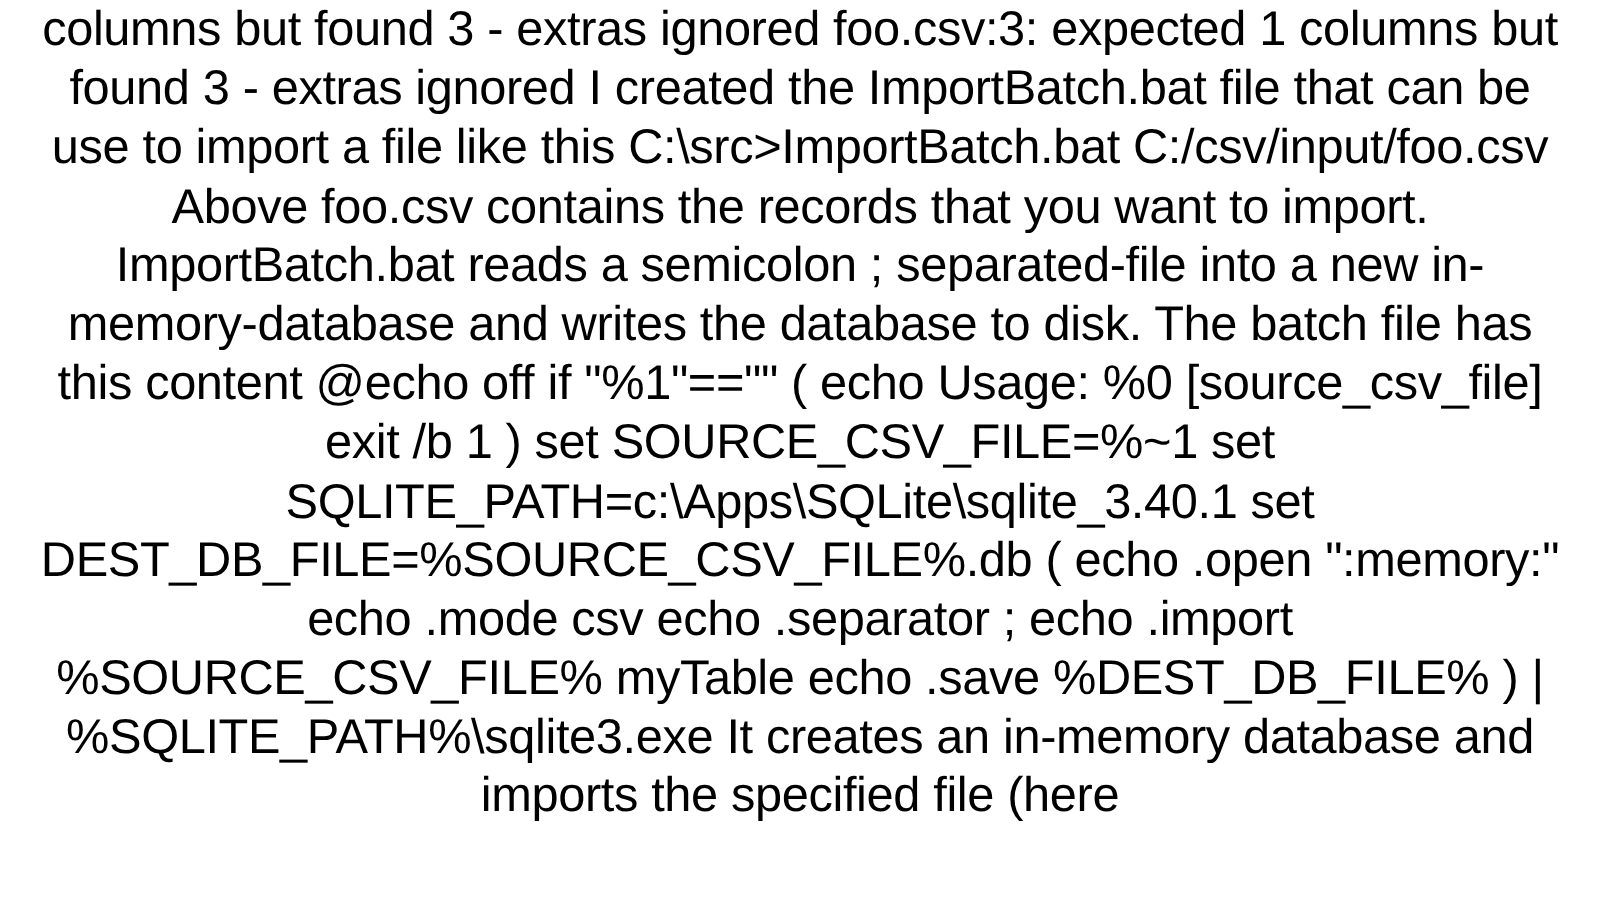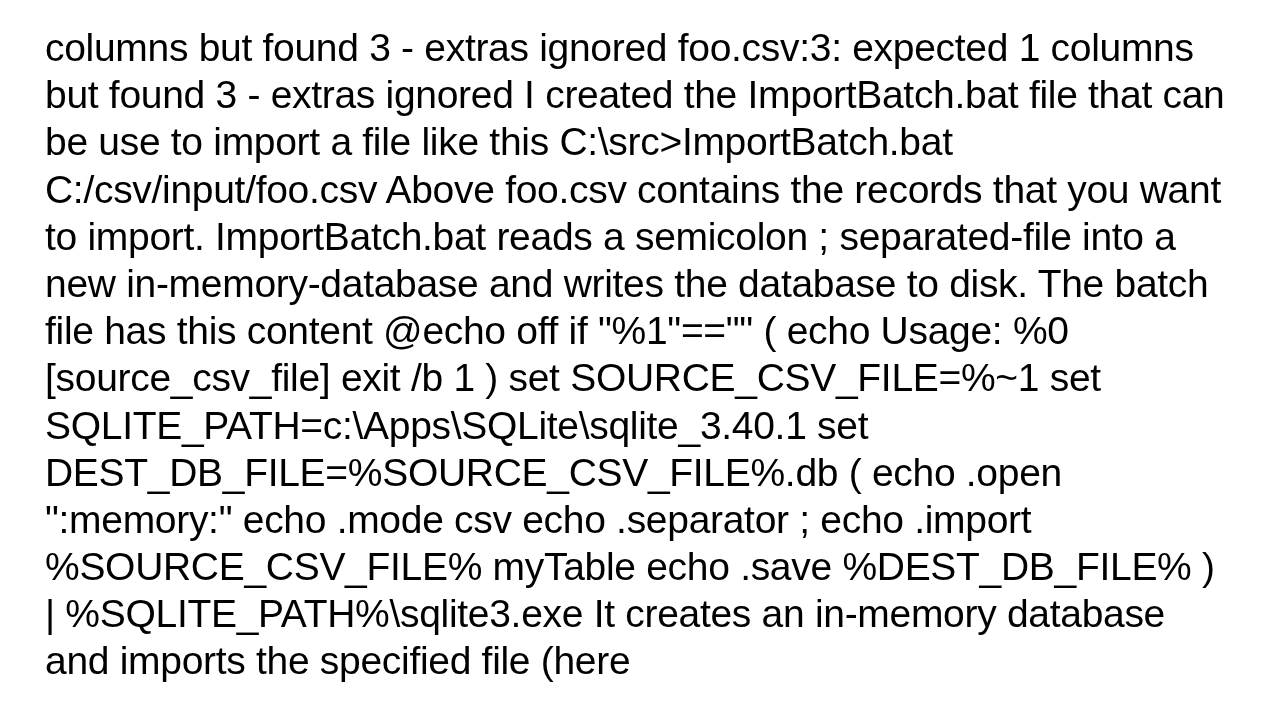--- a/index.html
+++ b/index.html
@@ -9,26 +9,25 @@
     }
     body {
       width: 1280px;
       height: 720px;
       background: #ffffff;
       font-family: Arial, Helvetica, sans-serif;
       overflow: hidden;
     }
     .document-content {
       width: 100%;
-      padding: 0 45px;
-      text-align: left;
+      padding: 0 30px;
+      text-align: center;
       font-size: 39px;
       line-height: 1.21;
       color: #000000;
       font-weight: 400;
       letter-spacing: -0.3px;
-      margin-top: 24px;
     }
   </style>
 </head>
 <body>
 
 <div class="document-content">columns but found 3 - extras ignored foo.csv:3: expected 1 columns but found 3 - extras ignored  I created  the ImportBatch.bat file that can be use to import a file like this C:\src&gt;ImportBatch.bat C:/csv/input/foo.csv  Above foo.csv contains the records that you want to import. ImportBatch.bat reads a semicolon ; separated-file  into a new in-memory-database and writes the database to disk. The batch file has this content @echo off  if "%1"=="" (     echo Usage: %0 [source_csv_file]     exit /b 1 )  set SOURCE_CSV_FILE=%~1 set SQLITE_PATH=c:\Apps\SQLite\sqlite_3.40.1 set DEST_DB_FILE=%SOURCE_CSV_FILE%.db   (        echo .open ":memory:"     echo .mode csv     echo .separator ;     echo .import %SOURCE_CSV_FILE% myTable     echo .save %DEST_DB_FILE% ) | %SQLITE_PATH%\sqlite3.exe  It  creates an in-memory database and imports the specified file (here</div>
 
 </body></html>

